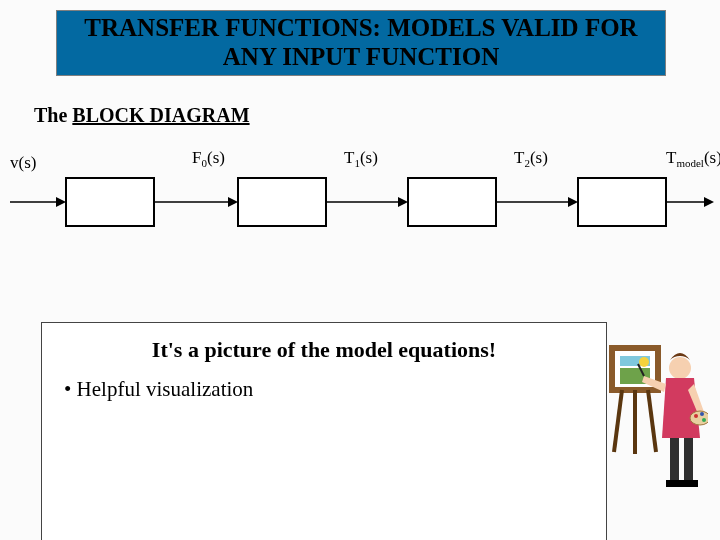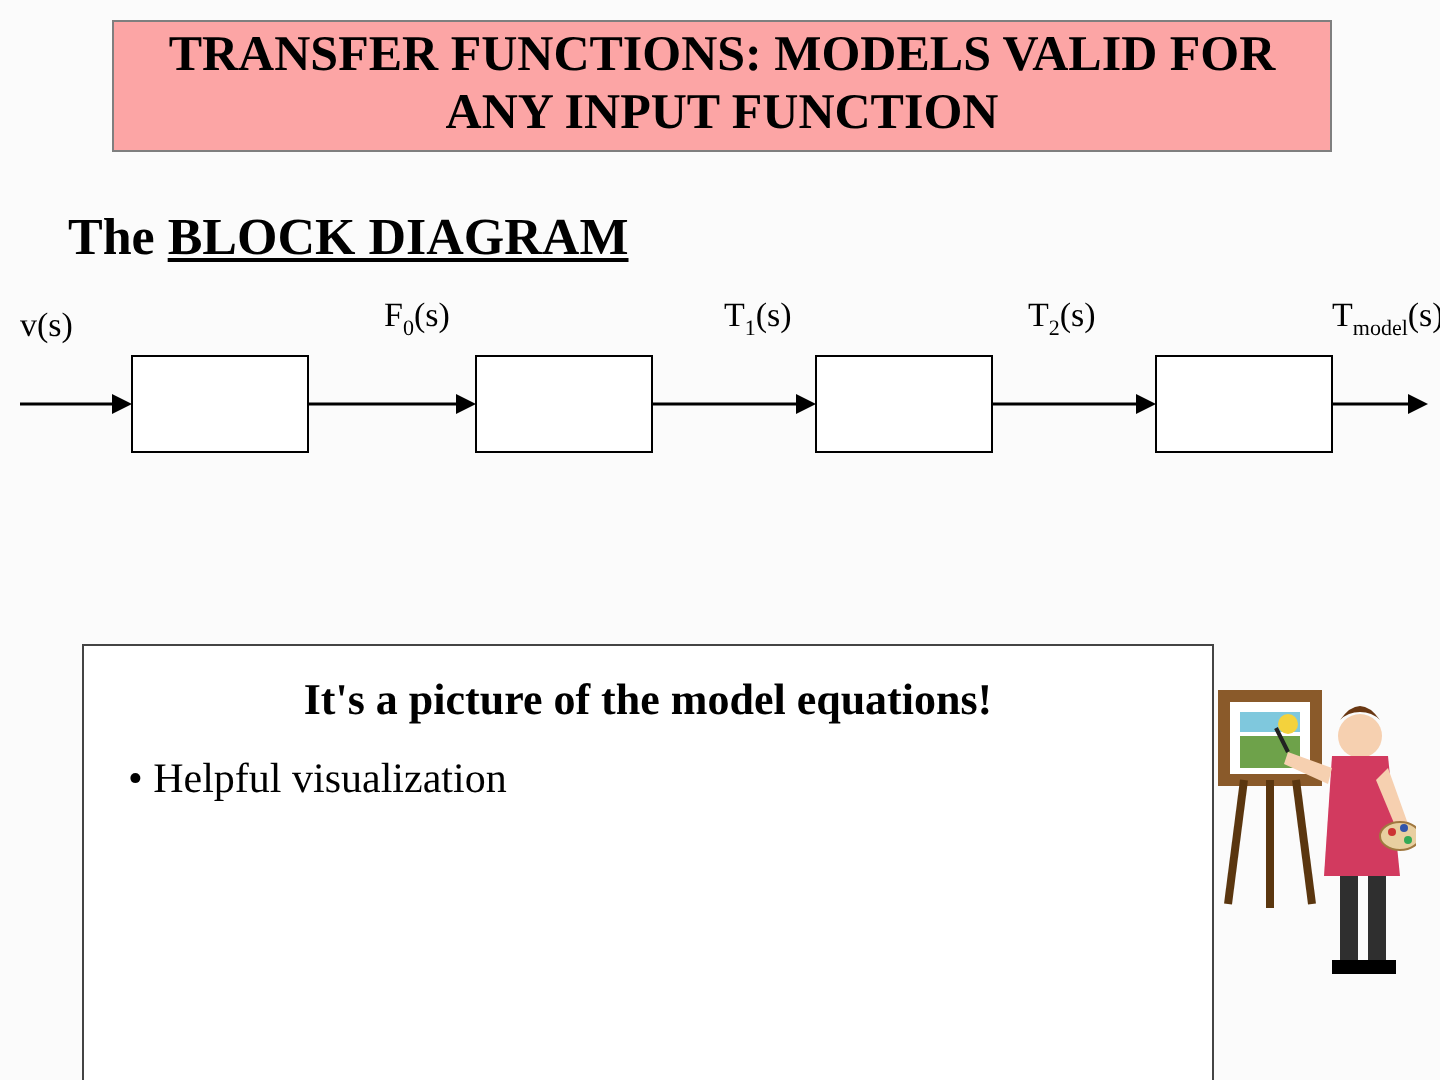--- a/index.html
+++ b/index.html
@@ -13,34 +13,34 @@
     position: relative;
     overflow: hidden;
   }
   .title-box {
     position: absolute;
     top: 10px;
     left: 56px;
     width: 608px;
     height: 64px;
     border: 1.5px solid #7f7f7f;
-    background: #fca5a5;
+    background: #0369a1;
     display: flex;
     align-items: center;
     justify-content: center;
     text-align: center;
     font-weight: bold;
     font-size: 25px;
     line-height: 1.15;
   }
   .subtitle {
     position: absolute;
     top: 104px;
     left: 34px;
-    font-size: 26px;
+    font-size: 20px;
     font-weight: bold;
   }
   .underline { text-decoration: underline; }
 
   .svg-stage {
     position: absolute;
     top: 150px;
     left: 0;
     width: 720px;
     height: 120px;
@@ -112,21 +112,21 @@
 <div class="subtitle">
   <span>The </span><span class="underline">BLOCK DIAGRAM</span>
 </div>
 
 <div class="sig-label" style="top:153px; left:10px;">
   <span>v(s)</span>
 </div>
 <div class="sig-label" style="top:148px; left:192px;">
   <span>F</span><sub>0</sub><span>(s)</span>
 </div>
-<div class="sig-label" style="top:148px; left:362px;text-align:right;">
+<div class="sig-label" style="top:148px; left:344px;text-align:right;">
   <span>T</span><sub>1</sub><span>(s)</span>
 </div>
 <div class="sig-label" style="top:148px; left:514px;">
   <span>T</span><sub>2</sub><span>(s)</span>
 </div>
 <div class="sig-label" style="top:148px; left:666px;">
   <span>T</span><sub>model</sub><span>(s)</span>
 </div>
 
 <div class="block-text" style="top:192px; left:74px;">

